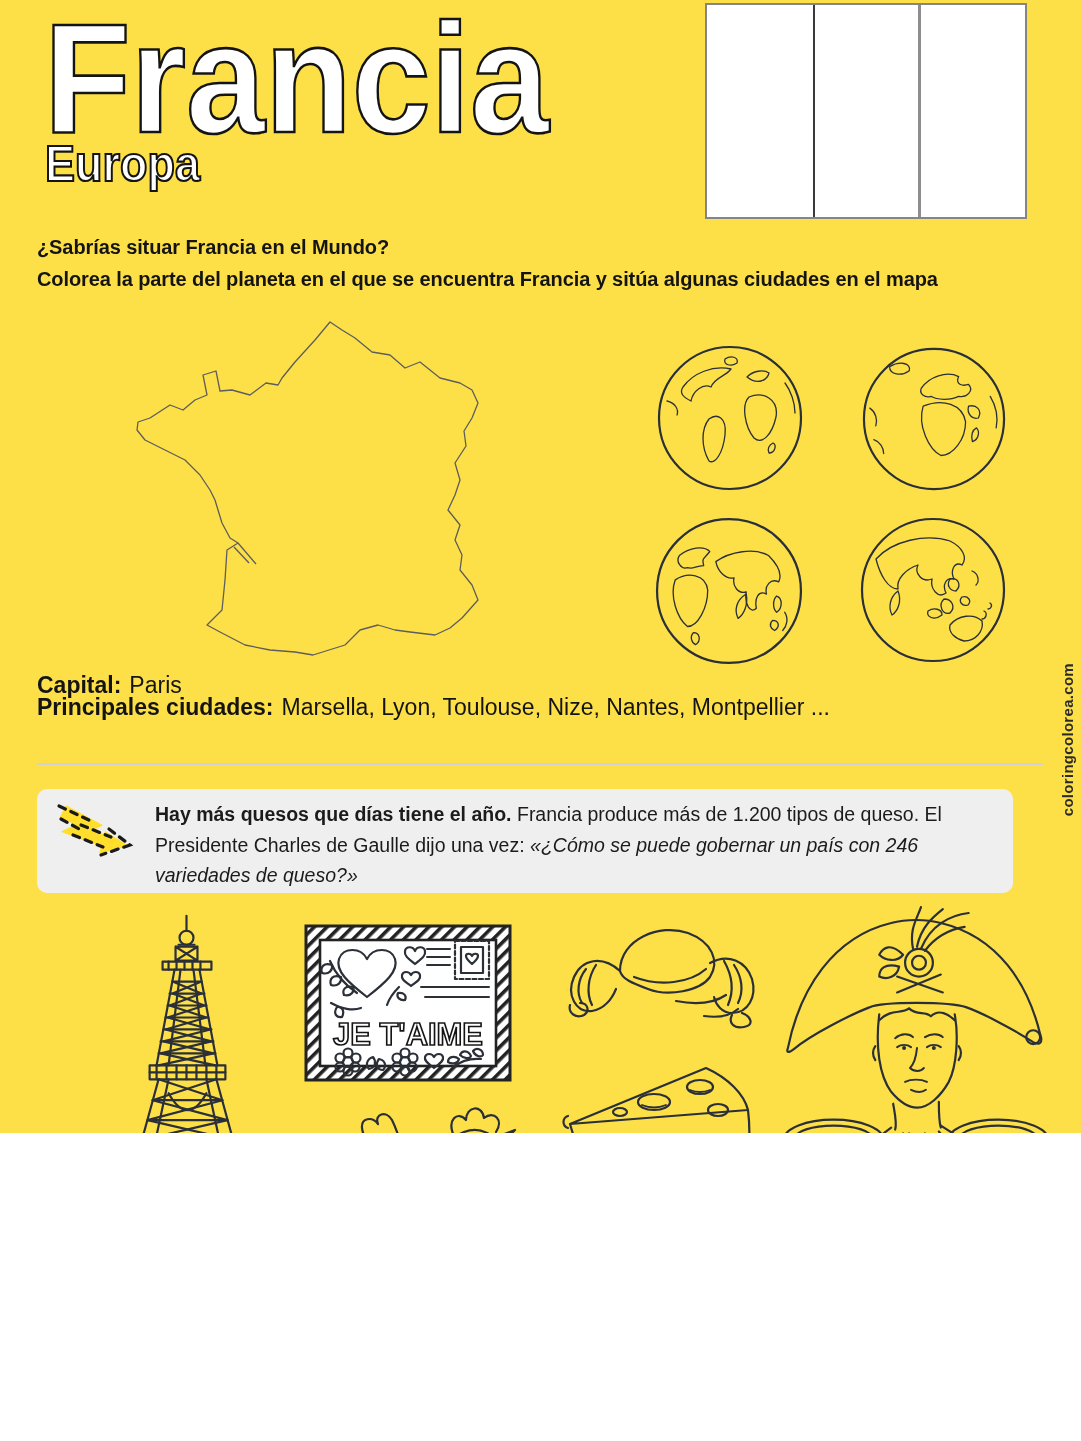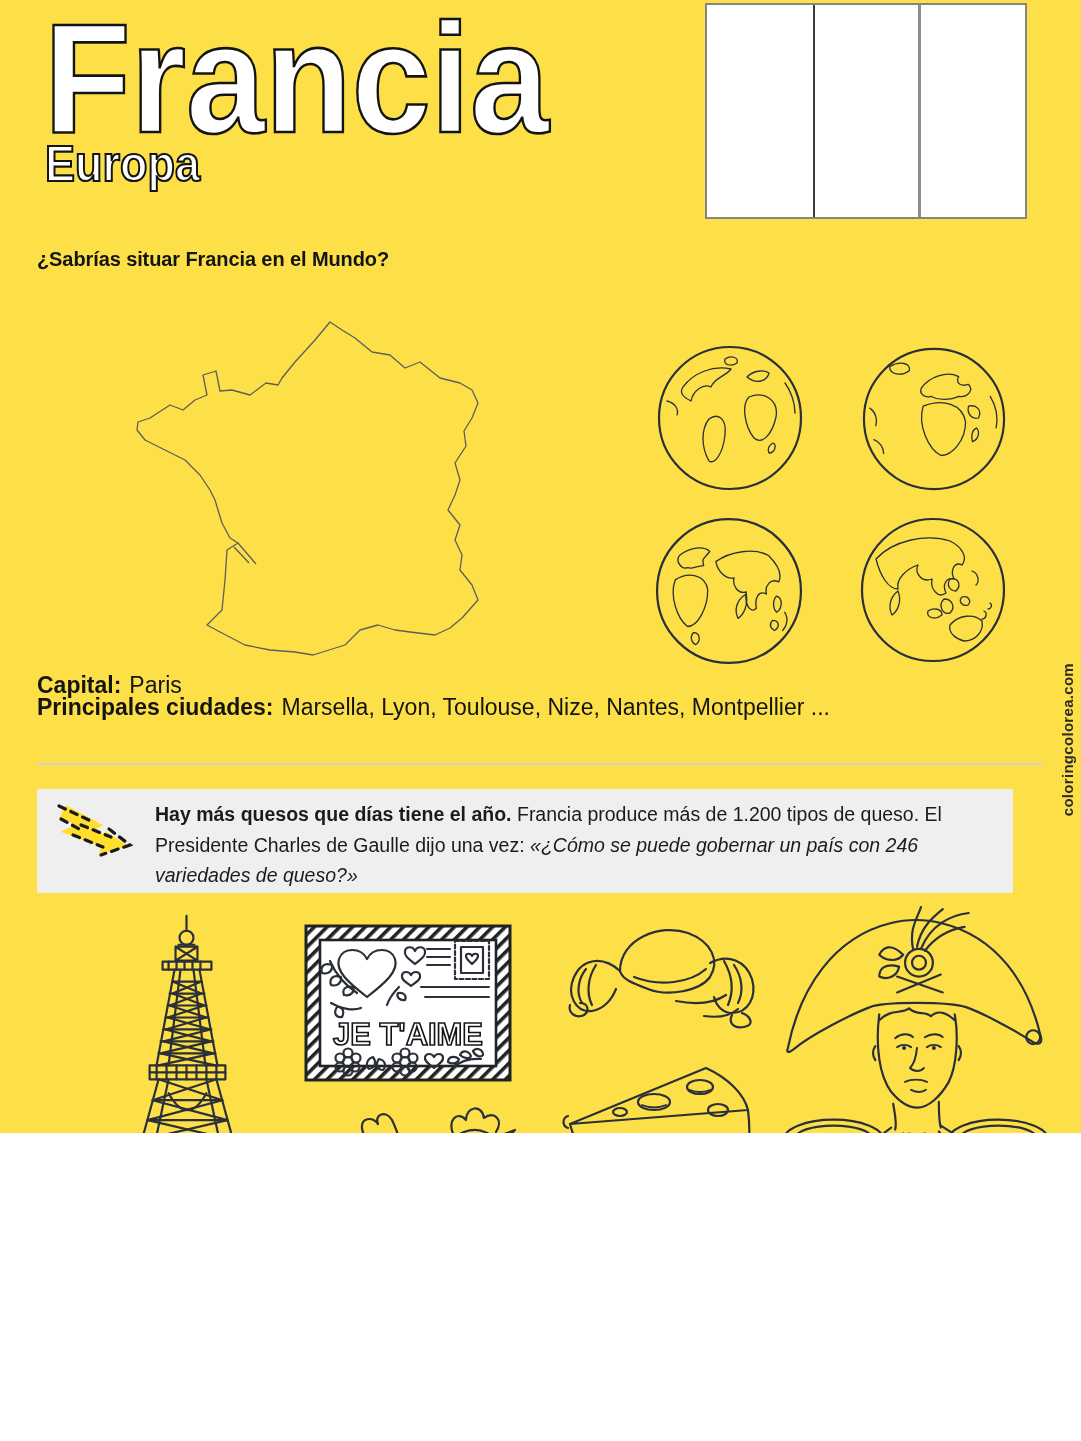--- a/index.html
+++ b/index.html
@@ -7,29 +7,29 @@
         font-family:"Liberation Sans","DejaVu Sans",sans-serif;color:#1d1d1f;}
   .abs{position:absolute;}
   svg{display:block;overflow:visible;}
   .line-art{stroke:#2a2f38;fill:none;stroke-width:2.2;stroke-linecap:round;stroke-linejoin:round;}
   .thin{stroke-width:1.3;}
   
   .flag{left:705px;top:3px;width:318px;height:212px;border:2px solid #858585;background:#fff;}
   .flag .d1{position:absolute;top:0;bottom:0;left:33.2%;width:2px;background:#3a3a3a;}
   .flag .d2{position:absolute;top:0;bottom:0;left:66.5%;width:3px;background:#8d8d8d;}
   
-  .intro{left:37px;top:243px;font-size:20px;font-weight:700;line-height:32px;letter-spacing:-0.1px;color:#141414;white-space:nowrap;}
+  .intro{left:37px;top:231px;font-size:20px;font-weight:700;line-height:32px;letter-spacing:-0.1px;color:#141414;white-space:nowrap;}
   
   .factline{left:37px;font-size:23px;color:#141414;white-space:nowrap;}
   .factline b{margin-right:8px;}
   .cap{top:672px;}
   .cities{top:694px;}
   .divider{left:37px;top:763px;width:1006px;height:2px;background:#d2d2d2;border-radius:1px;}
   
-  .factbox{left:37px;top:789px;width:976px;height:104px;background:#efefef;border-radius:2px;}
+  .factbox{left:37px;top:789px;width:976px;height:104px;background:#efefef;border-radius:10px;}
   .factbox .txt{position:absolute;left:118px;top:10px;right:18px;font-size:19.5px;line-height:30.5px;color:#1b1b1b;}
   .factbox .txt i{font-style:italic;}
   
   .watermark{right:5px;top:663px;writing-mode:vertical-rl;transform:rotate(180deg);
              font-size:15px;font-weight:700;letter-spacing:0.3px;color:#2b2b2b;}
   .outline-text{fill:#ffffff;stroke:#141414;font-weight:700;}
 </style>
 </head>
 <body>
 
@@ -43,20 +43,21 @@
     <text x="5" y="45" font-size="50" class="outline-text" stroke="#9a9a9a" stroke-width="2.2" textLength="155" lengthAdjust="spacingAndGlyphs">Europa</text>
   </svg>
 
   <div class="abs flag">
     <div class="d1"></div>
     <div class="d2"></div>
   </div>
 
   <div class="abs intro">
     <div>¿Sabrías situar Francia en el Mundo?</div>
+    <div>Colorea la parte del planeta en el que se encuentra Francia y sitúa algunas ciudades en el mapa</div>
   </div>
 
   <svg class="abs" style="left:108px;top:298px;" width="395" height="375" viewBox="0 0 395 375">
     <g fill="none" stroke="#5d5d5d" stroke-width="1.3" stroke-linejoin="round">
       <path d="M222,24 L234,32 247,40 264,54 282,57 297,70 312,64 332,80 352,85 364,92 370,105
                364,120 356,133 358,148 347,165 352,182 347,197 340,212 352,227 347,242 354,257 352,272 364,287 370,302
                354,320 342,330 327,337 302,334 287,332 270,327 252,332 237,347
                205,357 187,354 162,352 137,347 112,334 99,327
                114,312 117,282 119,252 130,245 122,240 114,225 110,212 107,202 102,192 92,177 77,162 57,152
                37,142 29,132 30,124 42,120 62,107 75,112 87,102 99,97 95,77 108,73 112,93 124,92 142,97 158,85 170,87 174,80 187,64 207,42 Z"></path>

